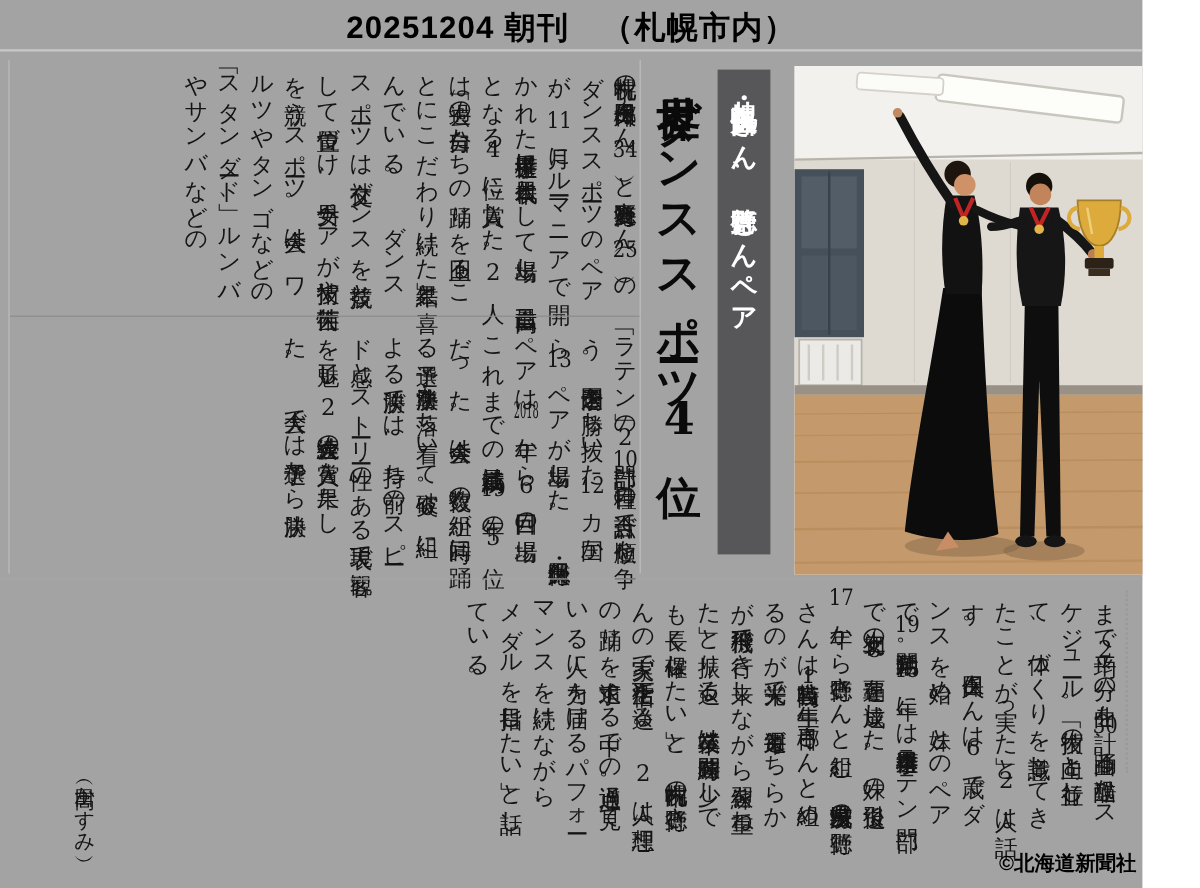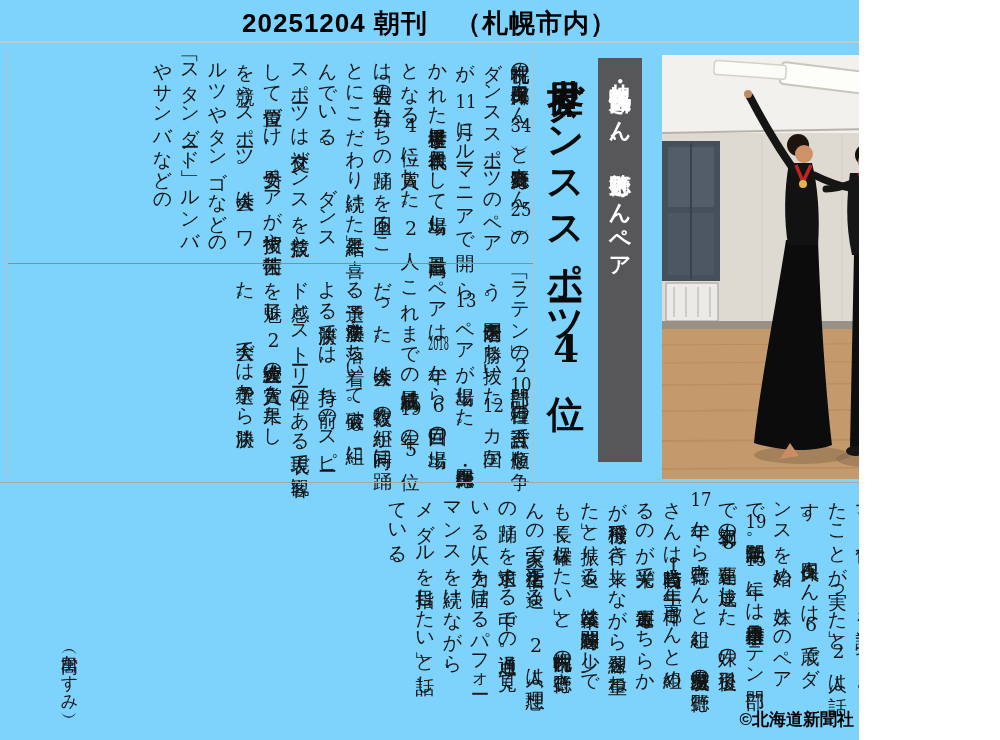--- a/index.html
+++ b/index.html
@@ -1,17 +1,17 @@
 <!DOCTYPE html>
 <html><head>
 <meta charset="utf-8">
 <style>
   html,body{margin:0;padding:0;background:#ffffff;}
   .page{
-    position:relative;width:859px;height:740px;background:#7dd3fc;overflow:hidden;
+    position:relative;width:952px;height:740px;background:#a3a3a3;overflow:hidden;
     font-family:"Liberation Sans","DejaVu Sans",sans-serif;color:#111;
   }
   
   .edition-header{
     position:absolute;top:6px;left:0;width:100%;text-align:center;
     font-size:26px;font-weight:bold;letter-spacing:1px;color:#000;
   }
   .hrule{position:absolute;background:#c6c6c6;}
   .hrule.header{top:41px;left:0;width:1000px;height:2px;}
   .hrule.mid{top:263px;left:8px;width:526px;height:1px;background:#8c8c8c;}

